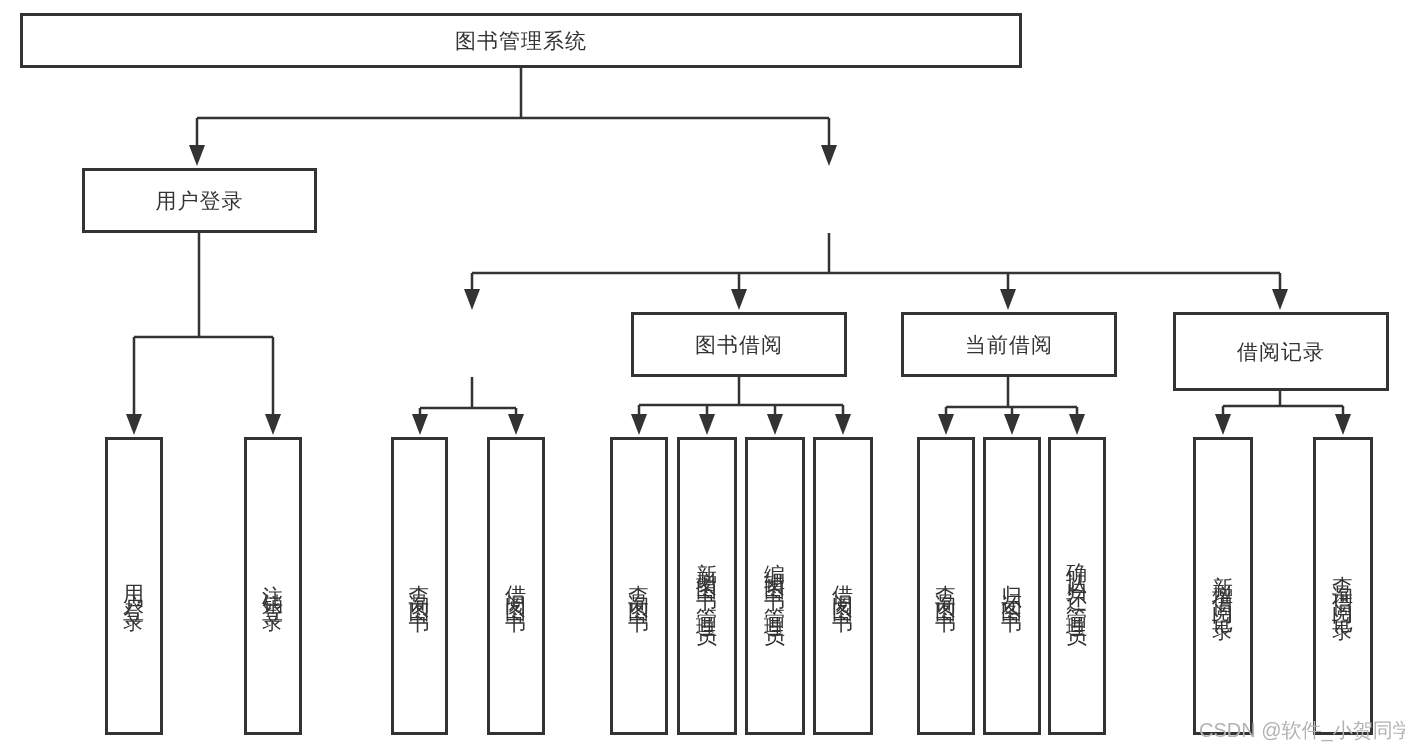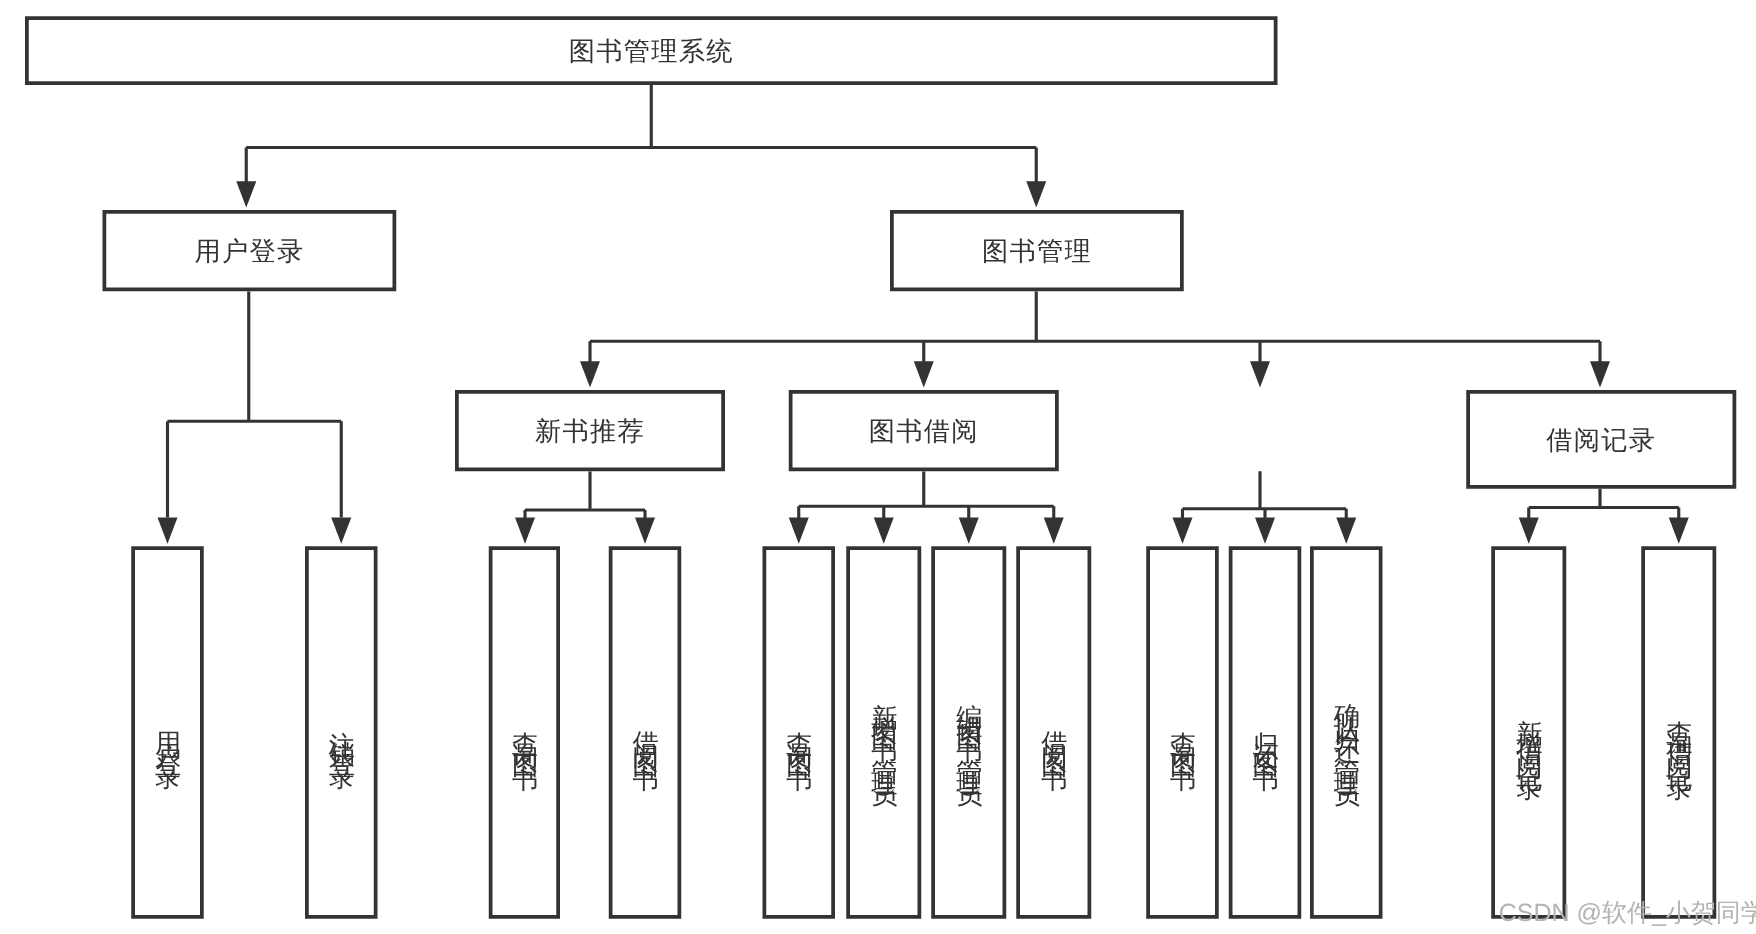--- a/index.html
+++ b/index.html
@@ -104,29 +104,26 @@
     <polygon points="1335,414 1351,414 1343,435"></polygon>
   </svg>
 
   <div class="box" style="left:20px;top:13px;width:1002px;height:55px">
     <span class="lbl">图书管理系统</span>
   </div>
 
   <div class="box" style="left:82px;top:168px;width:235px;height:65px">
     <span class="lbl">用户登录</span>
   </div>
-  <div class="box" style="left:712px;top:168px;width:235px;height:65px">
-    <span class="lbl">图书管理</span>
-  </div>
 
-  <div class="box" style="left:364px;top:312px;width:216px;height:65px">
-    <span class="lbl">新书推荐</span>
-  </div>
   <div class="box" style="left:631px;top:312px;width:216px;height:65px">
     <span class="lbl">图书借阅</span>
+  </div>
+  <div class="box" style="left:901px;top:312px;width:216px;height:65px">
+    <span class="lbl">当前借阅</span>
   </div>
   <div class="box" style="left:1173px;top:312px;width:216px;height:79px">
     <span class="lbl">借阅记录</span>
   </div>
 
   <div class="vbox" style="left:105px;top:437px;width:58px;height:298px">
     <span class="lbl">用户登录</span>
   </div>
   <div class="vbox" style="left:244px;top:437px;width:58px;height:298px">
     <span class="lbl">注销登录</span>

